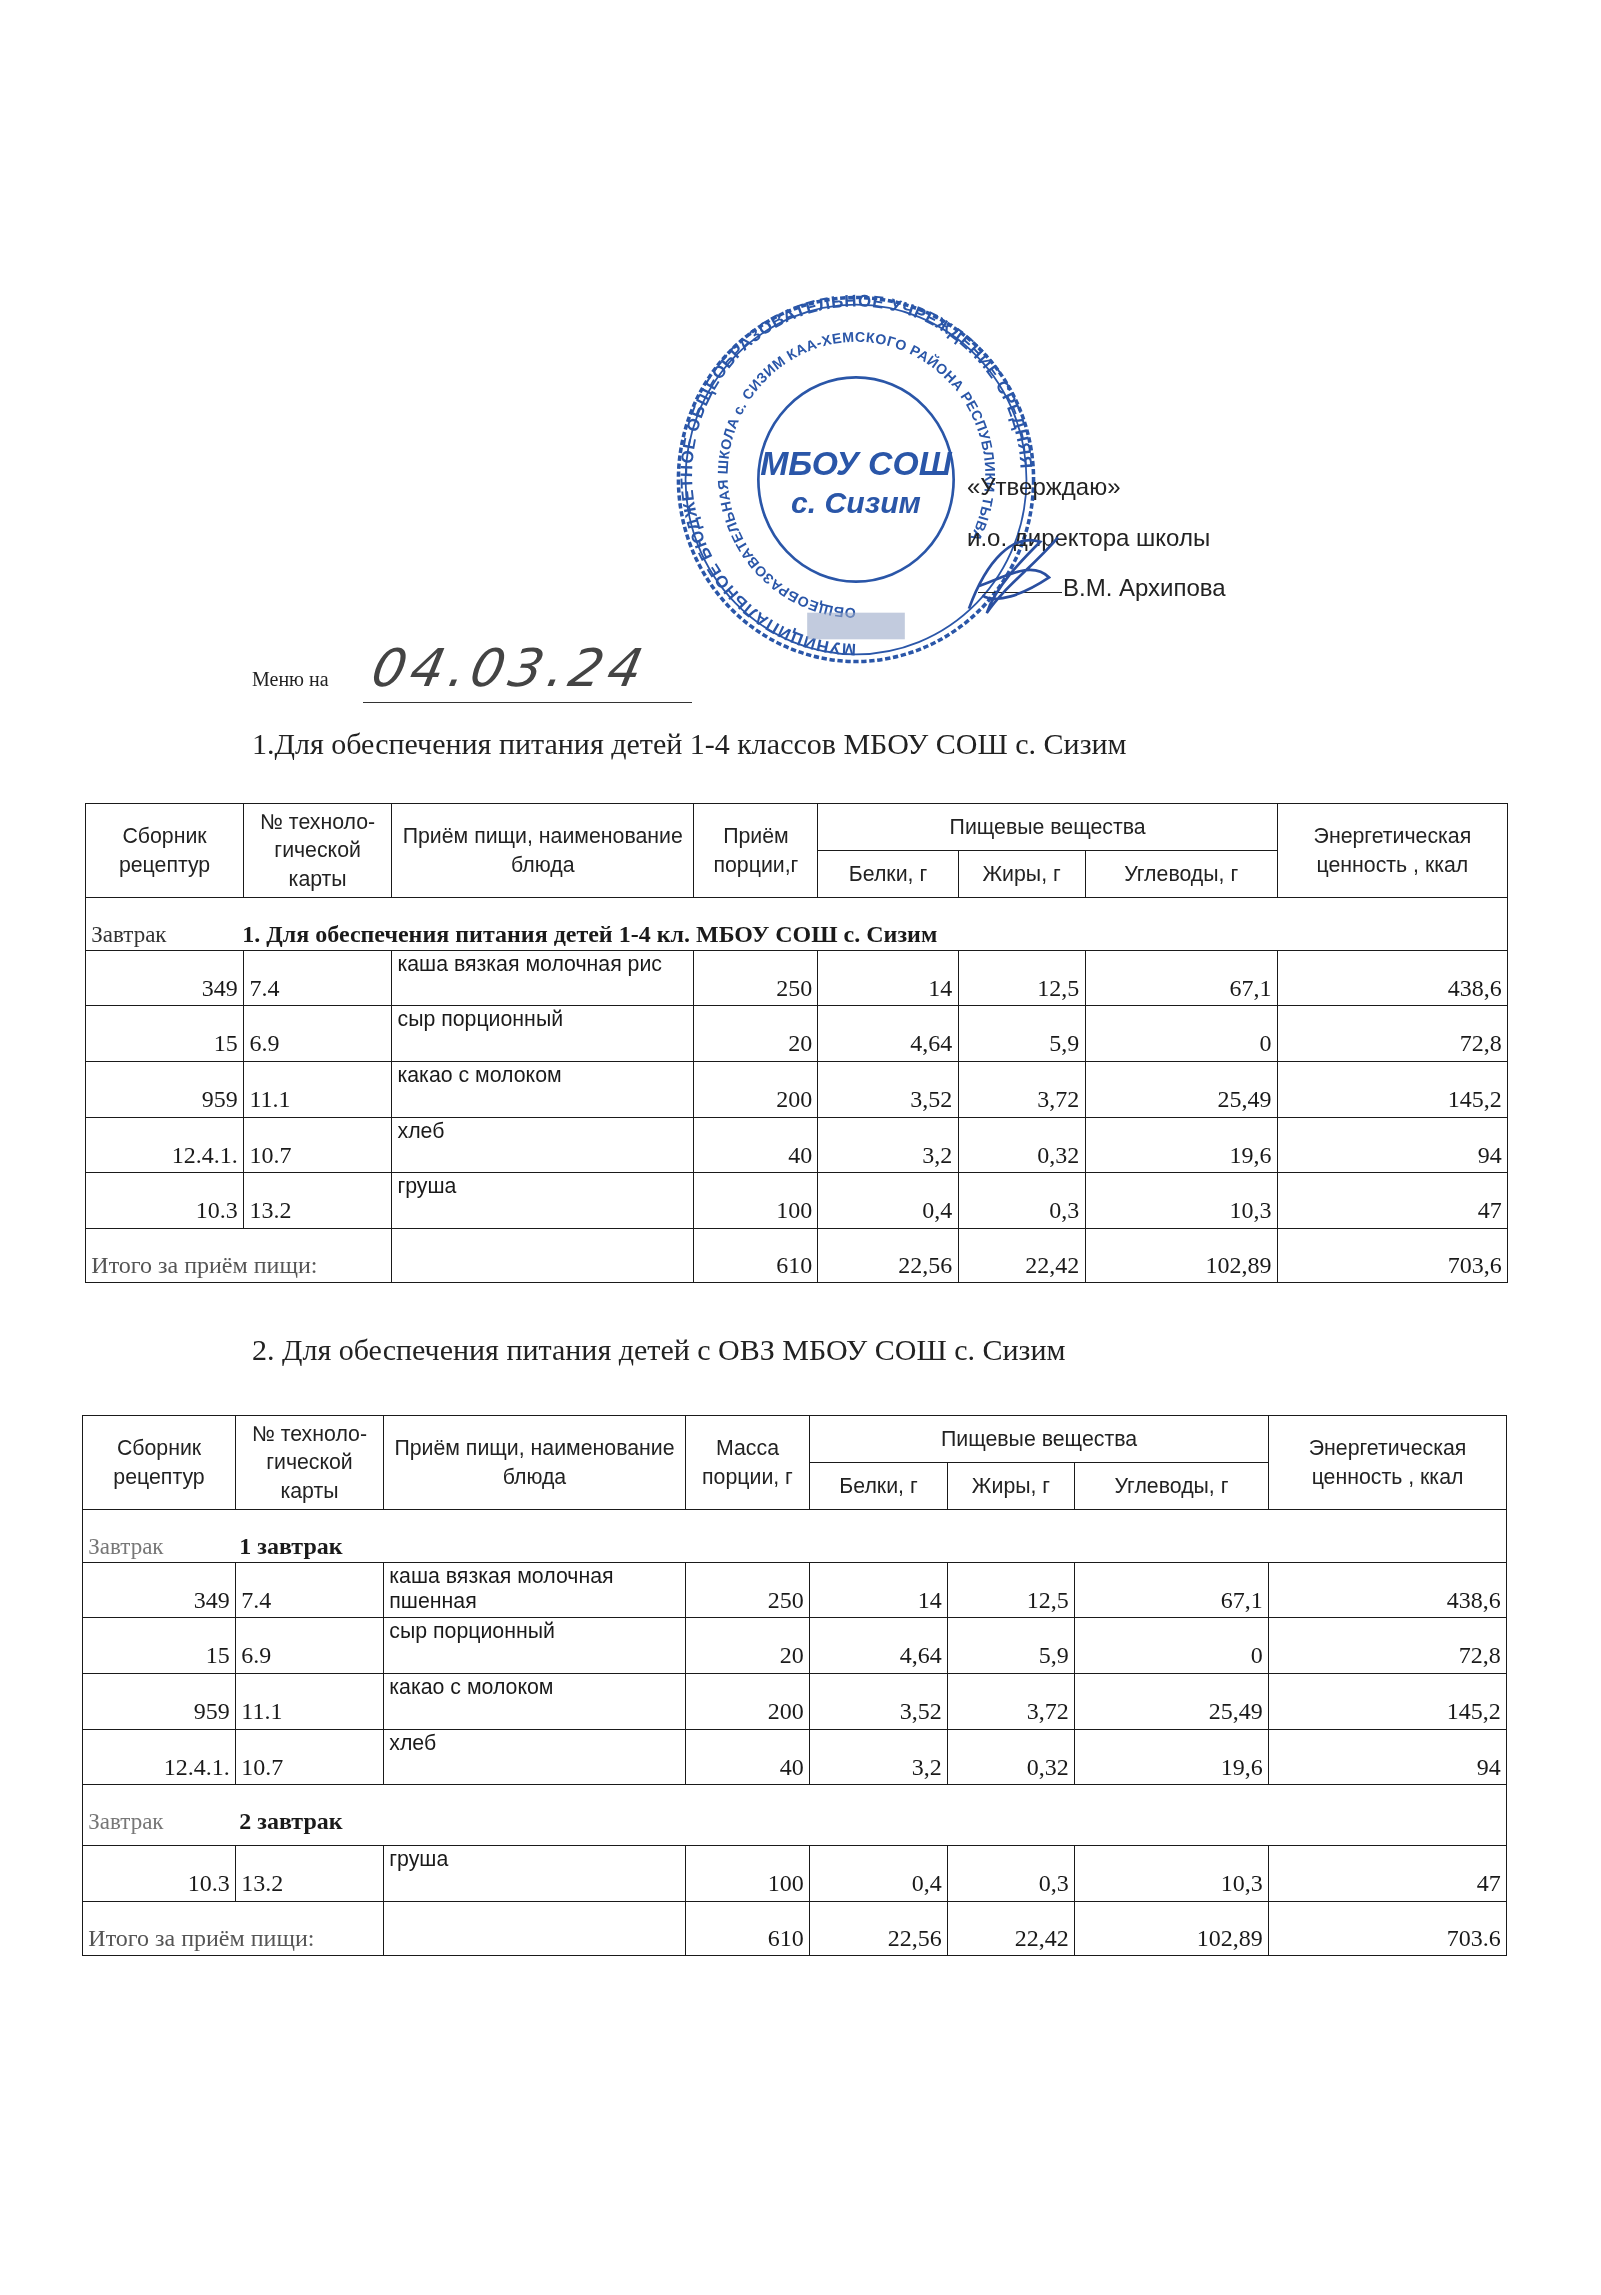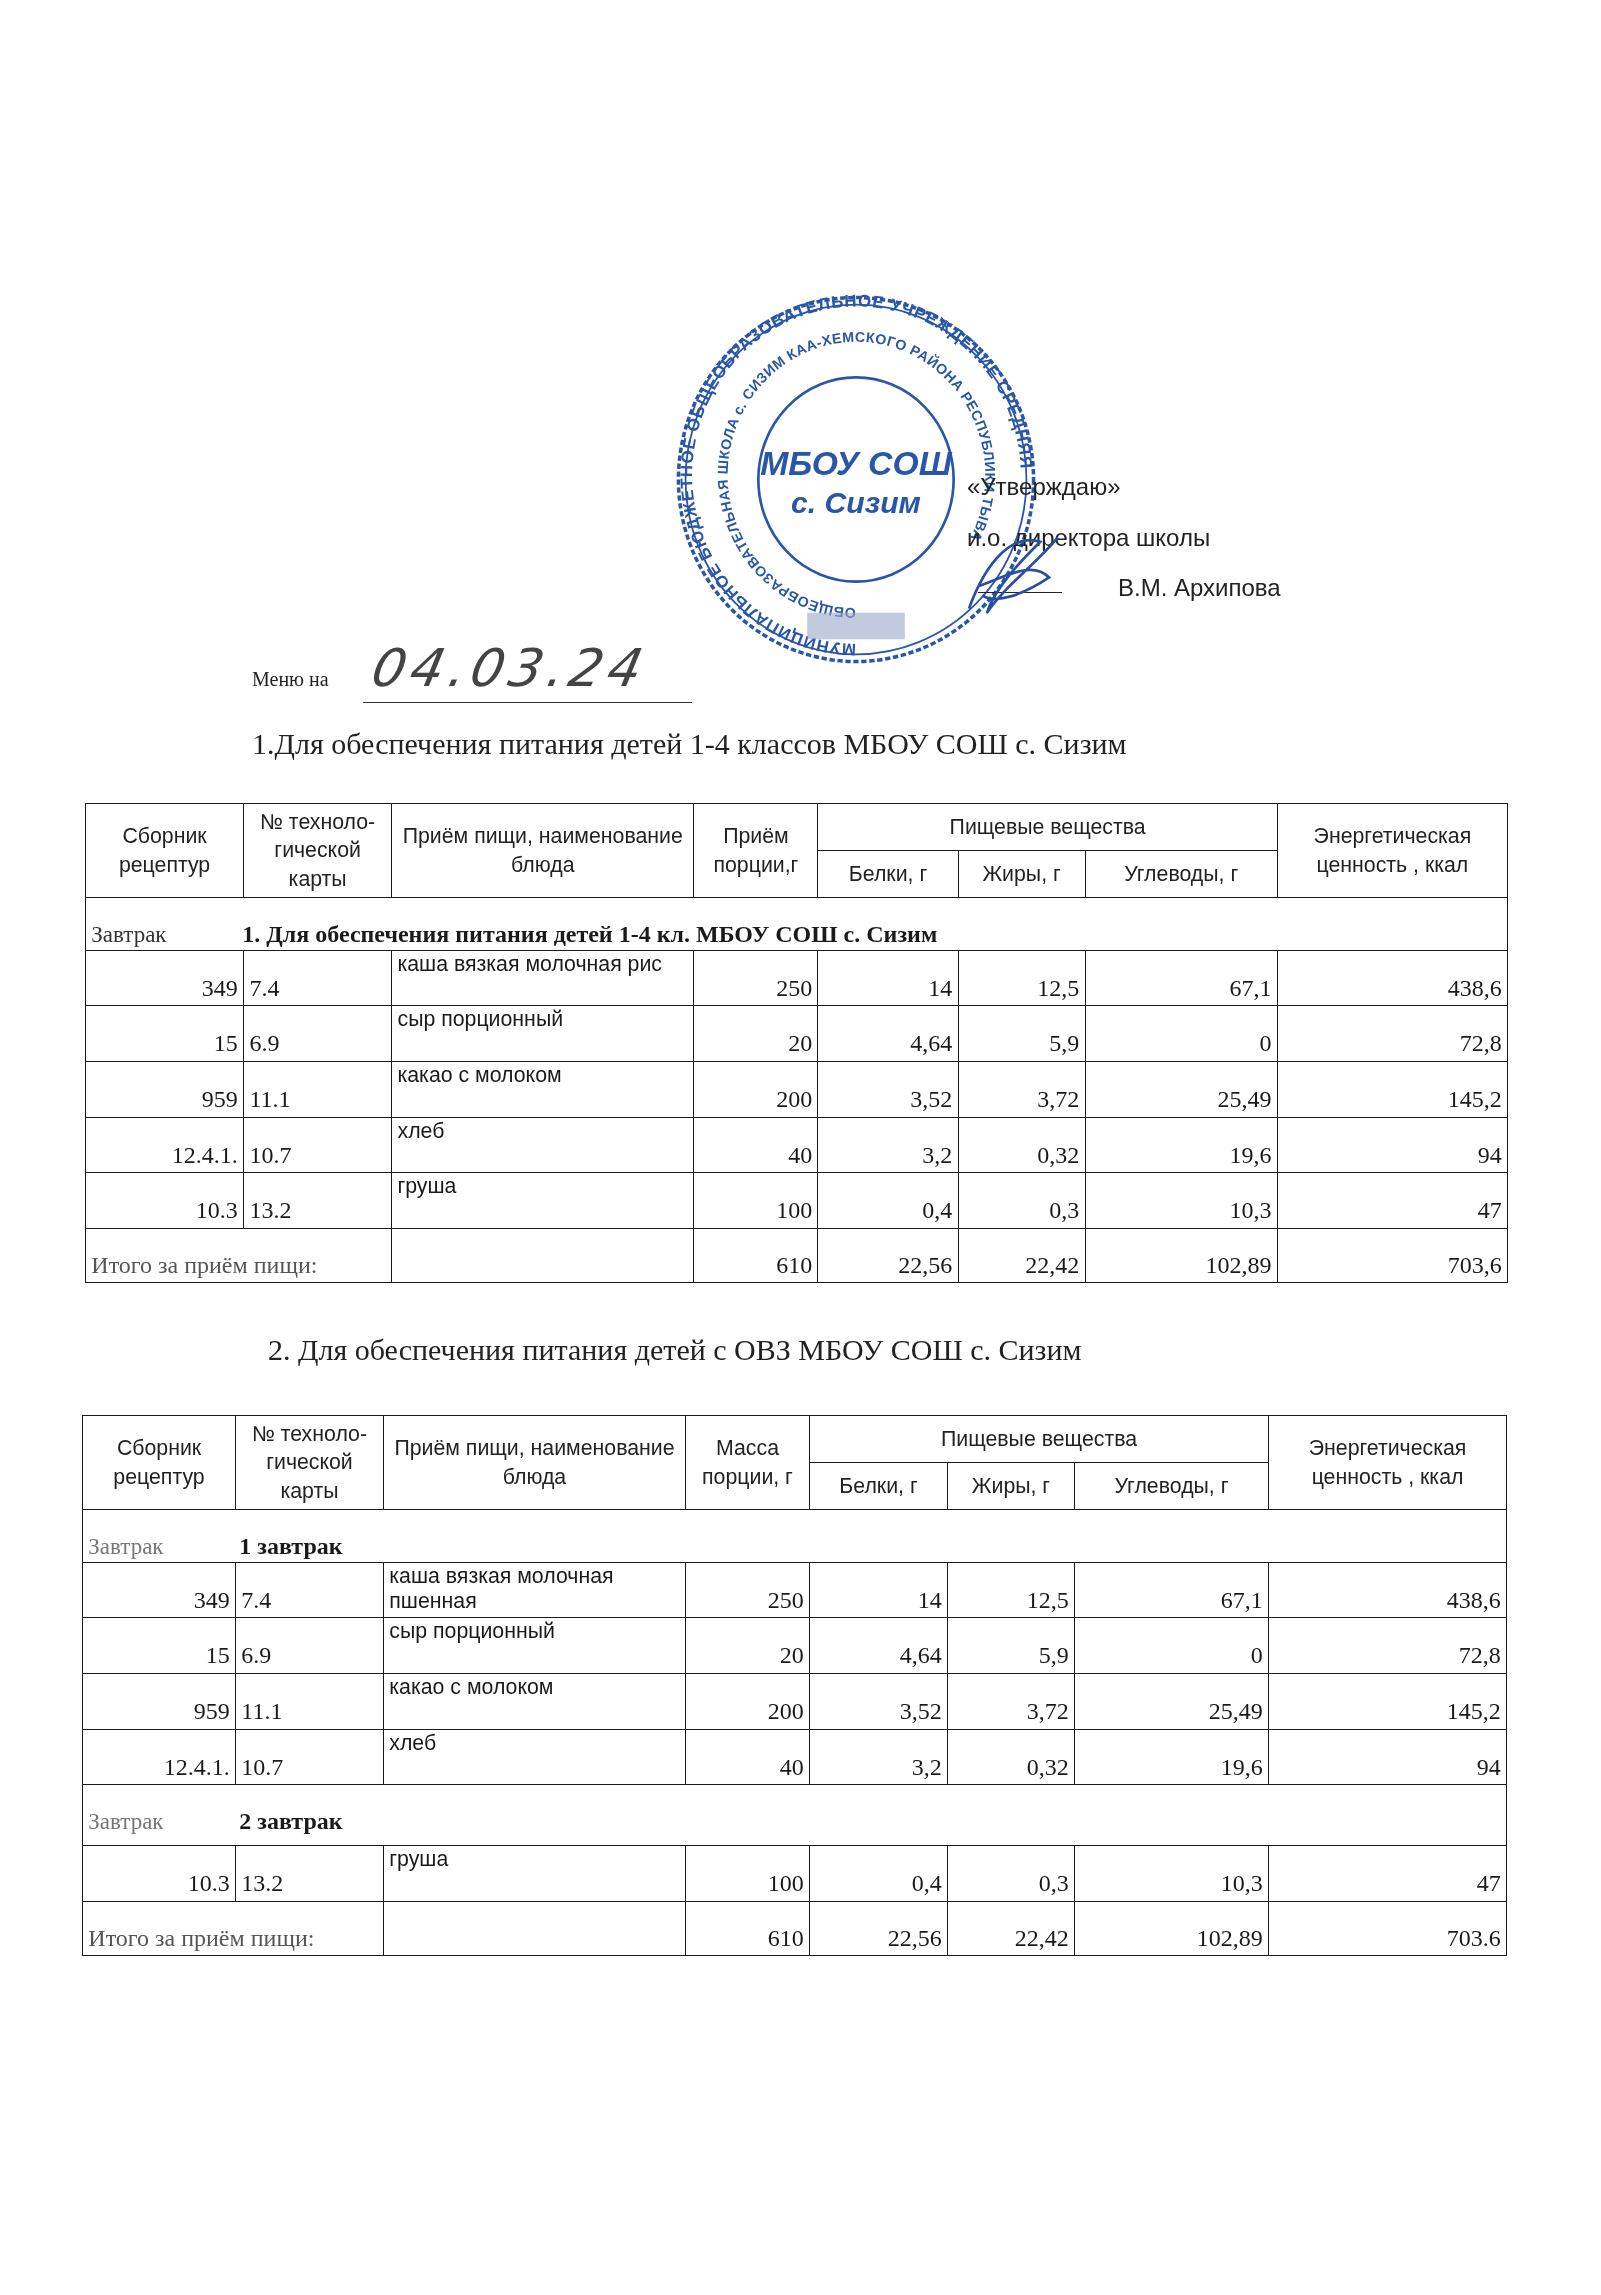--- a/index.html
+++ b/index.html
@@ -58,21 +58,21 @@
     <text x="205" y="205" text-anchor="middle" font-family="Liberation Sans, sans-serif" font-weight="bold" font-style="italic" font-size="38" fill="#2a56a8">МБОУ СОШ</text>
     <text x="205" y="248" text-anchor="middle" font-family="Liberation Sans, sans-serif" font-weight="bold" font-style="italic" font-size="34" fill="#2a56a8">с. Сизим</text>
     <rect x="150" y="360" width="110" height="30" fill="#9aa8c8" opacity="0.6"></rect>
   </svg>
 </div>
 
 <div class="approve abs" style="left:0;top:0;">
   <span class="line" style="left:967px; top:473px;">«Утверждаю»</span>
   <span class="line" style="left:967px; top:524px;">и.о. директора школы</span>
   <div class="sig-underline" style="left:978px; top:592px; width:84px;"></div>
-  <span class="line" style="left:1118px; top:574px;">В.М. Архипова</span>
+  <span class="line" style="left:1063px; top:574px;">В.М. Архипова</span>
 </div>
 <div class="signature">
   <svg width="107" height="98" viewBox="0 0 120 110">
     <path d="M10 95 C 30 40, 60 10, 90 20 C 70 40, 40 70, 30 100 C 50 70, 80 50, 110 15 M 20 70 C 50 60, 80 40, 100 60 C 70 80, 40 90, 25 80" fill="none" stroke="#2a4fa0" stroke-width="3"></path>
   </svg>
 </div>
 
 <div class="abs menu-title" style="left:252px; top:668px;">Меню на</div>
 <div class="abs" style="left:373px; top:638px;">
   <span class="date-hand">04.03.24</span>
@@ -170,21 +170,21 @@
     <td></td>
     <td class="num">610</td>
     <td class="num">22,56</td>
     <td class="num">22,42</td>
     <td class="num">102,89</td>
     <td class="num">703,6</td>
   </tr>
 </tbody>
   </table>
 
-<div class="abs section-title" style="left:252px; top:1333px;margin-left:16px;">2. Для обеспечения питания детей с ОВЗ МБОУ СОШ с. Сизим</div>
+<div class="abs section-title" style="left:252px; top:1333px;">2. Для обеспечения питания детей с ОВЗ МБОУ СОШ с. Сизим</div>
 
 <table class="menu" style="left:82px; top:1415px; width:1425px;">
   <colgroup>
     <col style="width:153px">
       <col style="width:148px">
       <col style="width:302px">
       <col style="width:124px">
     <col style="width:138px">
       <col style="width:127px">
       <col style="width:194px">

